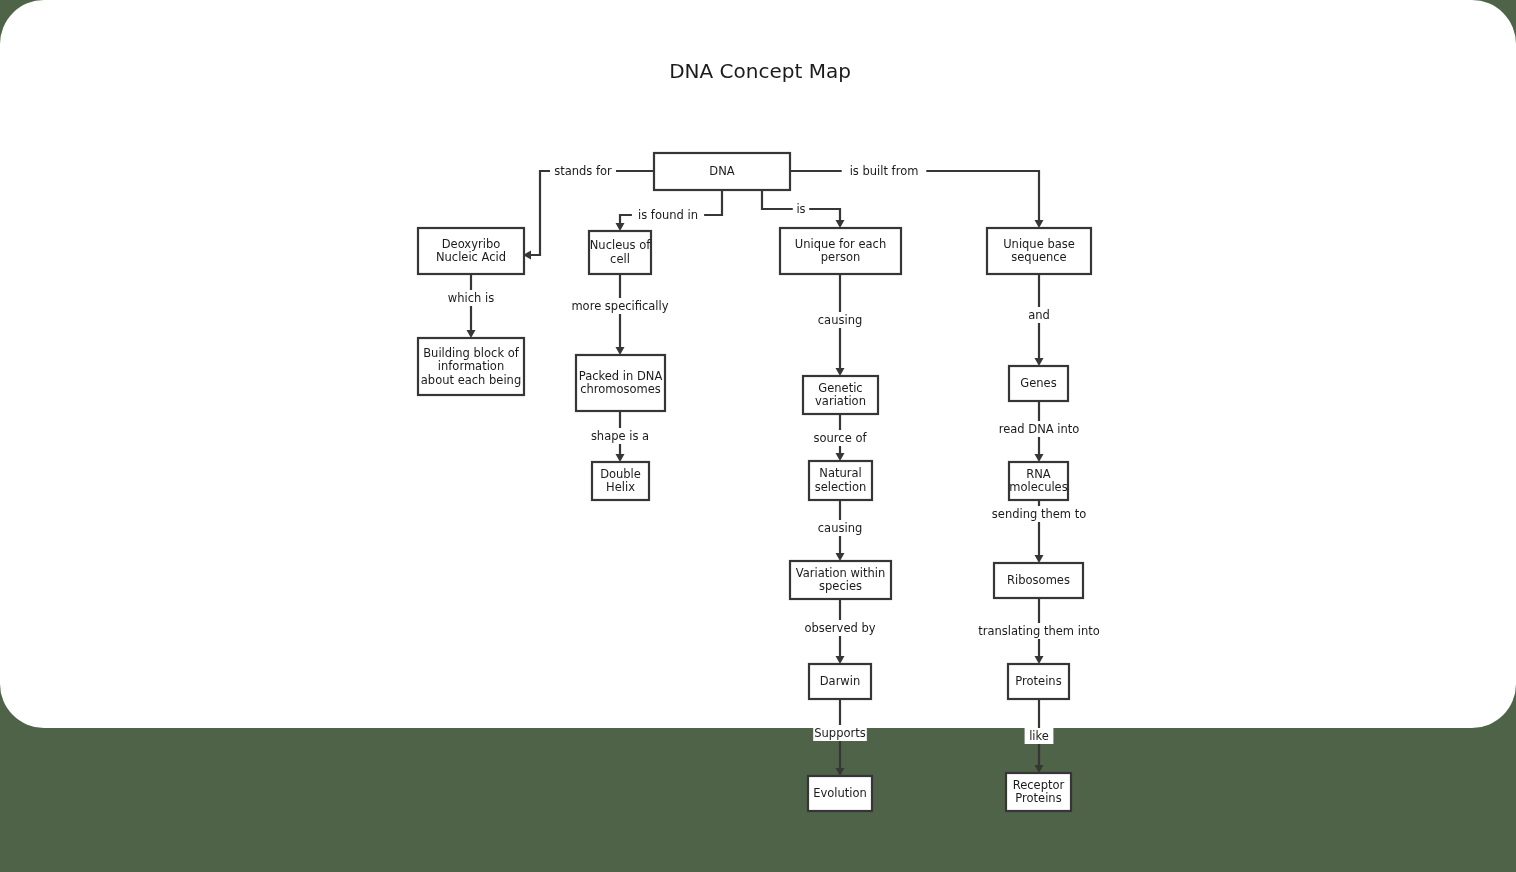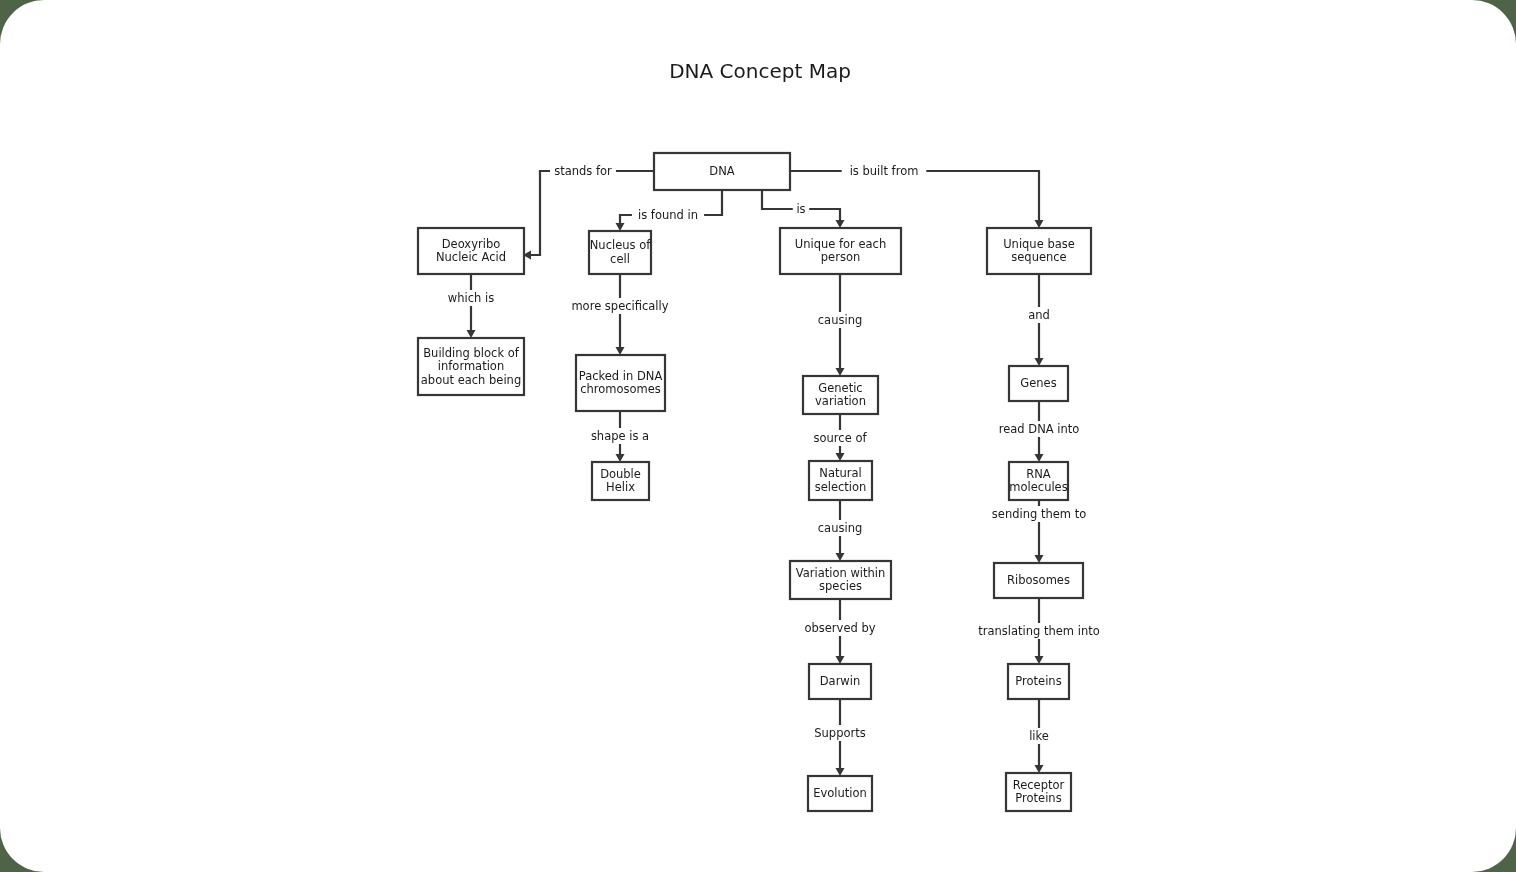--- a/index.html
+++ b/index.html
@@ -17,21 +17,21 @@
     position: relative;
     width: 1516px;
     height: 872px;
     background: #4e6347;
   }
   #canvas-card {
     position: absolute;
     left: 0;
     top: 0;
     width: 1516px;
-    height: 872px;
+    height: 728px;
     background: #ffffff;
     border-radius: 44px;
   }
   #map-svg {
     position: absolute;
     left: 0;
     top: 0;
     width: 1516px;
     height: 872px;
     display: block;

